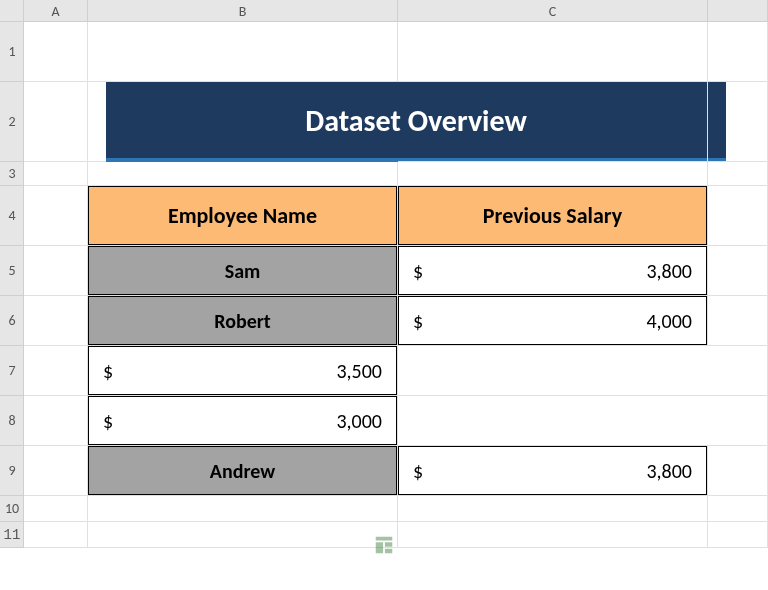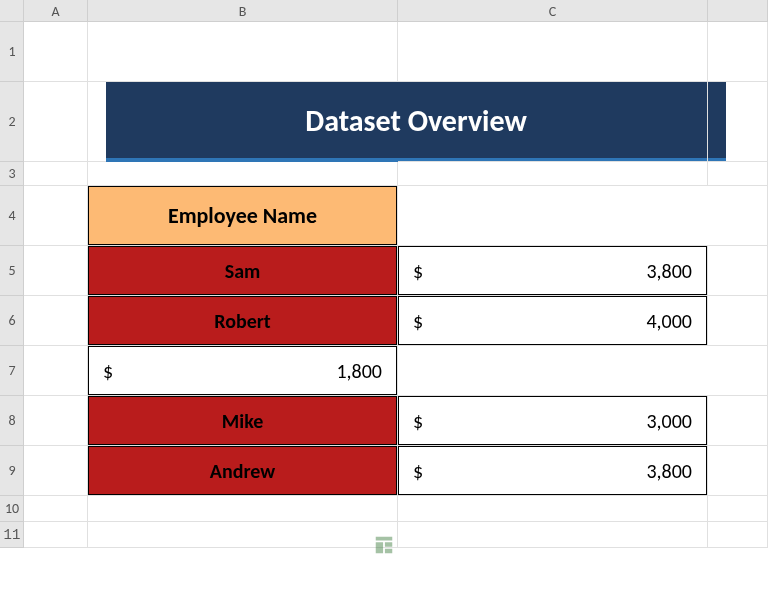--- a/index.html
+++ b/index.html
@@ -108,21 +108,21 @@
     border: 1px solid #000;
     font-weight: bold;
     font-size: 22px;
     display: flex;
     align-items: center;
     justify-content: center;
     height: 100%;
   }
   
   .namecell {
-    background: #b91c1c;
+    background: #a3a3a3;
     border: 1px solid #000;
     font-weight: bold;
     font-size: 20px;
     display: flex;
     align-items: center;
     justify-content: center;
     height: 100%;
   }
   
   .salcell {
@@ -202,20 +202,23 @@
       <div class="cell wA"></div>
       <div class="cell wB"></div>
       <div class="cell wC"></div>
       <div class="cell wRest"></div>
     </div>
     <div class="grow h4">
       <div class="cell wA"></div>
       <div class="cell wB">
         <div class="thcell">Employee Name</div>
       </div>
+      <div class="cell wC">
+        <div class="thcell">Previous Salary</div>
+      </div>
       <div class="cell wRest"></div>
     </div>
 
     <div class="grow h5">
       <div class="cell wA"></div>
       <div class="cell wB">
         <div class="namecell">Sam</div>
       </div>
       <div class="cell wC">
         <div class="salcell">
@@ -238,31 +241,28 @@
         </div>
       </div>
       <div class="cell wRest"></div>
     </div>
 
     <div class="grow h7">
       <div class="cell wA"></div>
       <div class="cell wC">
         <div class="salcell">
           <span class="cur">$</span>
-          <span class="amt">1,800</span>
+          <span class="amt">3,500</span>
         </div>
       </div>
       <div class="cell wRest"></div>
     </div>
 
     <div class="grow h8">
       <div class="cell wA"></div>
-      <div class="cell wB">
-        <div class="namecell">Mike</div>
-      </div>
       <div class="cell wC">
         <div class="salcell">
           <span class="cur">$</span>
           <span class="amt">3,000</span>
         </div>
       </div>
       <div class="cell wRest"></div>
     </div>
 
     <div class="grow h9">

